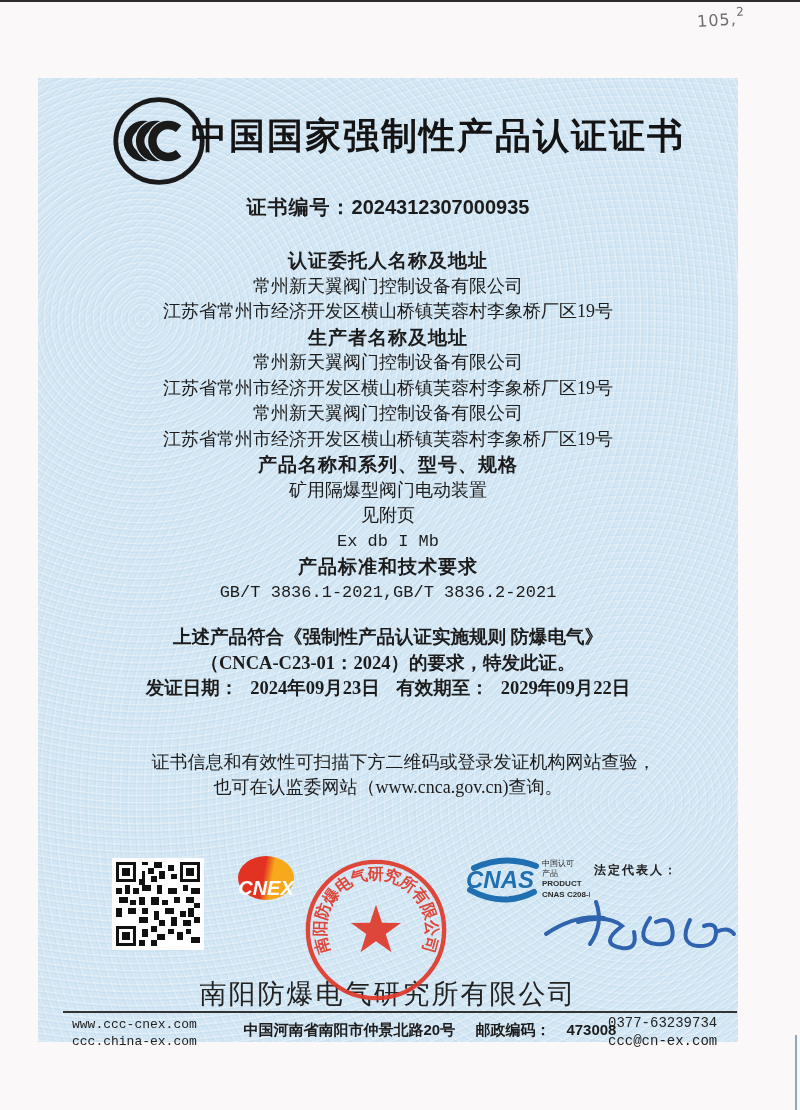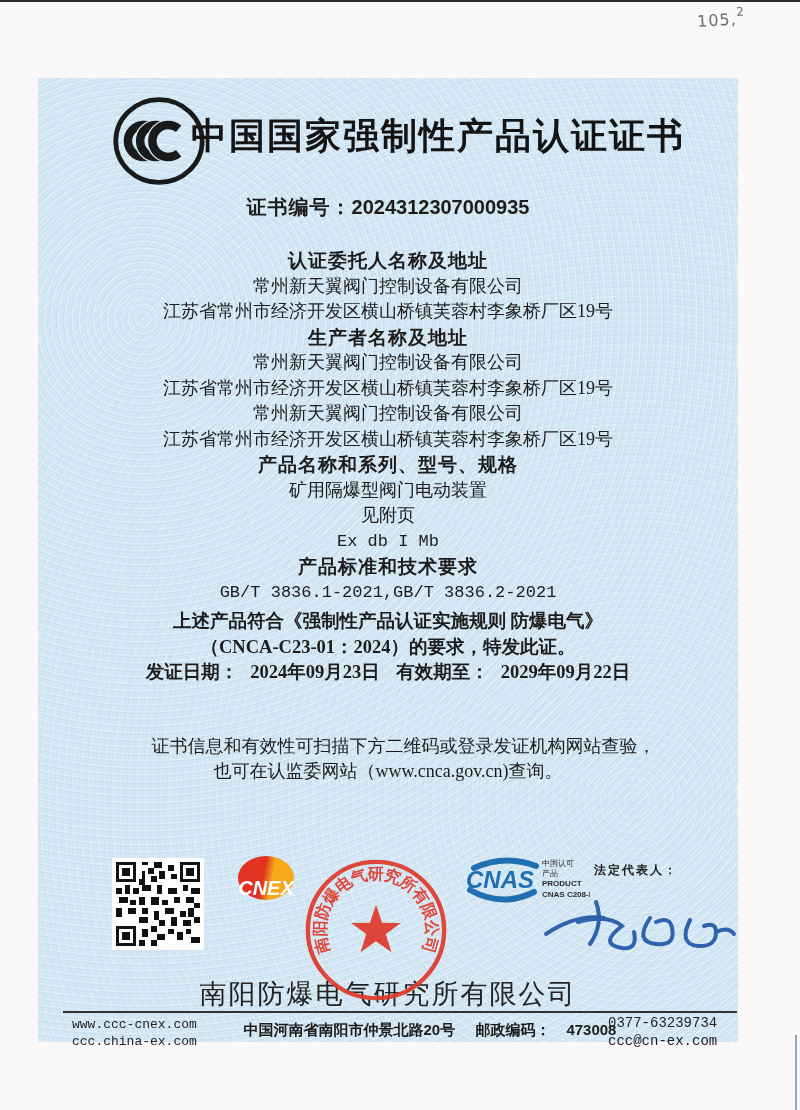--- a/index.html
+++ b/index.html
@@ -36,21 +36,21 @@
     position:absolute;left:0;top:116px;width:100%;text-align:center;
     font-size:20px;font-weight:bold;letter-spacing:1px;
   }
   .cert-no .num{font-family:"Liberation Sans", sans-serif;letter-spacing:0;}
 
   .cert-body{position:absolute;left:0;top:170px;width:100%;text-align:center;}
   .cert-body div{line-height:25.5px;font-size:18px;}
   .cert-body .h{font-weight:bold;font-size:19px;letter-spacing:1px;}
   .cert-body .mono{font-family:"Liberation Mono", monospace;font-size:17px;letter-spacing:0;}
   .cert-body .b{font-weight:bold;font-size:18.5px;}
-  .cert-body .gap20{margin-top:4px;}
+  .cert-body .gap20{margin-top:20px;}
   .cert-body .gap48{margin-top:48px;padding-left:31px;}
   .dates span{margin:16px 6px;}
 
   
   .qr{position:absolute;left:112px;top:858px;width:92px;height:92px;background:#fdfdfd;padding:4px;box-sizing:border-box;}
   .qr svg{width:100%;height:100%;}
   .cnex{
     position:absolute;left:238px;top:856px;width:56px;height:44px;border-radius:50%;
     background:linear-gradient(100deg,#e23222 45%,#f7a81b 60%);
     display:flex;align-items:flex-end;justify-content:center;

